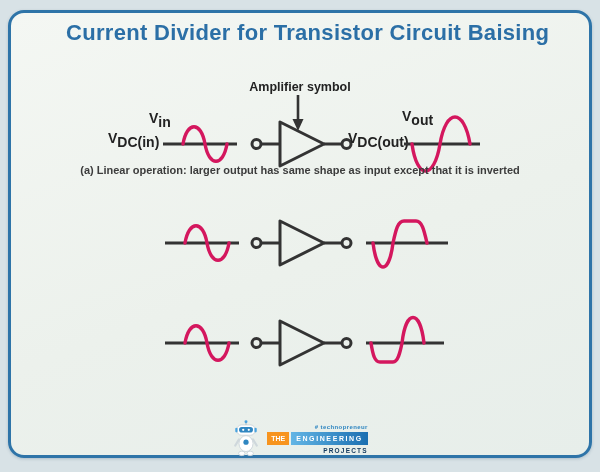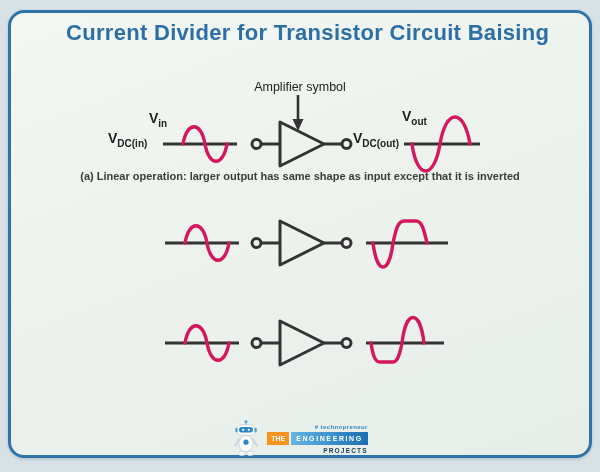--- a/index.html
+++ b/index.html
@@ -16,23 +16,23 @@
     font-family:"Liberation Sans",sans-serif;overflow:hidden;}
   .stage{position:relative;width:600px;height:472px;}
   .frame{position:absolute;left:8px;top:10px;width:584px;height:448px;
     border:3px solid var(--border-blue);border-radius:16px;
     background:linear-gradient(160deg,#f4f7f3 0%,#ecf1ec 55%,#e7eeea 100%);
     box-shadow:0 1px 3px rgba(40,80,110,.25);}
   .title{position:absolute;left:26px;top:20px;font-size:22px;font-weight:bold;
     color:var(--accent);letter-spacing:.3px;white-space:nowrap;margin-left:40px;}
   .abs{position:absolute;}
   .amp-label{left:218px;top:80px;width:164px;text-align:center;
-    font-size:12.5px;font-weight:normal;color:#222;}
+    font-size:12.5px;font-weight:bold;color:#222;}
   .vlabel{font-size:14px;font-weight:bold;color:#222;white-space:nowrap;}
-  .vlabel sub{font-size:10px;font-weight:bold;}
+  .vlabel sub{font-size:14px;font-weight:bold;}
   .caption{left:0;width:600px;text-align:center;font-size:11px;
     font-weight:bold;color:#3c3c3c;}
   
   .footer{position:absolute;left:0;top:419px;width:600px;display:flex;
     justify-content:center;align-items:flex-start;gap:7px;}
   .brand-col{display:flex;flex-direction:column;align-items:flex-end;padding-top:5px;}
   .tagline{font-size:6px;color:#2f86c1;font-weight:bold;letter-spacing:.4px;margin-bottom:2px;}
   .brand-row{display:flex;gap:2px;align-items:stretch;}
   .box-the{background:var(--orange);color:#fff;font-size:7px;font-weight:bold;
     padding:3px 4px;display:flex;align-items:center;}
@@ -83,21 +83,21 @@
   </div>
   <div class="abs vlabel" style="left:348px;top:130px;width:56px;text-align:center">
     <span>V</span><sub>DC(out)</sub>
   </div>
 
   <svg class="abs" style="left:404px;top:114px" width="76" height="60" viewBox="0 0 76 60">
     <path d="M0 30 H76" stroke="#333" stroke-width="3" fill="none"></path>
     <path d="M8 30 C13 66, 30 66, 36 30 C42 -6, 60 -6, 66 30" stroke="#d4175e" stroke-width="3.4" fill="none" stroke-linecap="round"></path>
   </svg>
 
-  <div class="abs caption" style="top:170px">(a) Linear operation: larger output has same shape as input except that it is inverted</div>
+  <div class="abs caption" style="top:164px">(a) Linear operation: larger output has same shape as input except that it is inverted</div>
 
   <svg class="abs" style="left:165px;top:221px" width="74" height="44" viewBox="0 0 74 44">
     <path d="M0 22 H74" stroke="#333" stroke-width="3" fill="none"></path>
     <path d="M20 22 C24 -1, 38 -1, 42 22 C46 45, 60 45, 64 22" stroke="#d4175e" stroke-width="3.4" fill="none" stroke-linecap="round"></path>
   </svg>
 
   <svg class="abs" style="left:250px;top:214px" width="104" height="58" viewBox="0 0 104 58">
     <circle cx="6.5" cy="29" r="4.5" stroke="#333" stroke-width="3" fill="none"></circle>
     <line x1="11" y1="29" x2="30" y2="29" stroke="#333" stroke-width="3"></line>
     <path d="M30 7 L30 51 L74 29 Z" stroke="#333" stroke-width="3" fill="none" stroke-linejoin="round"></path>

